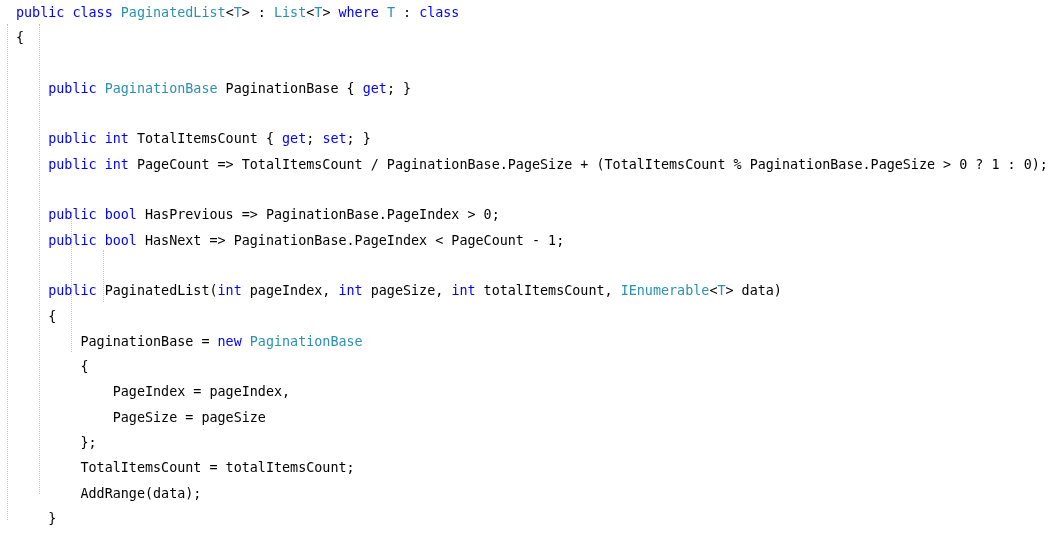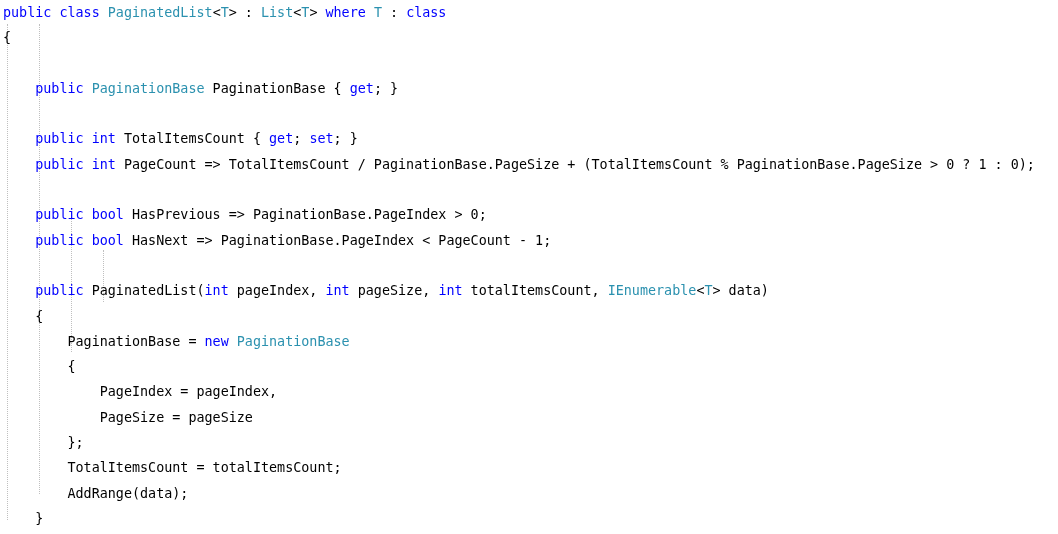--- a/index.html
+++ b/index.html
@@ -36,21 +36,21 @@
     font-family: "DejaVu Sans Mono", "Liberation Mono", monospace;
     font-size: 13.4px;
     line-height: 25.3px;
     white-space: pre;
     color: #000000;
     letter-spacing: 0;
   }
   .line {
     height: 25.3px;
     white-space: pre;
-    padding-left: 3px;
+    padding-left: 16px;
   }
   
   .kw   { color: #0000ff; }
   .typ  { color: #2b91af; }
   .pln  { color: #000000; }
 </style>
 </head>
 <body>
 
 <div id="editor">

